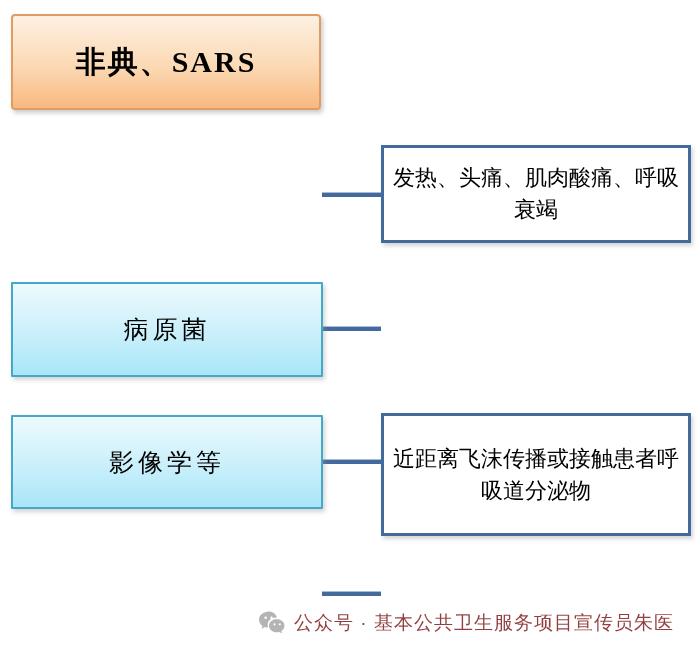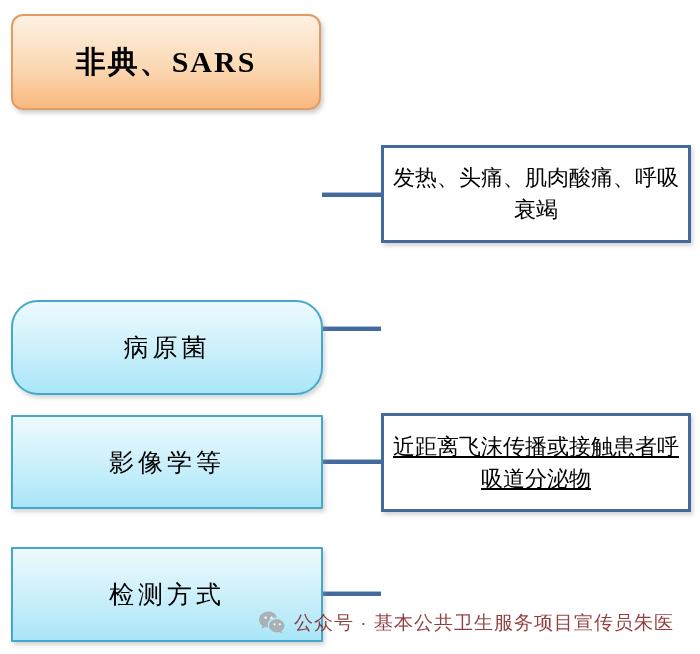--- a/index.html
+++ b/index.html
@@ -13,21 +13,21 @@
     width: 700px;
     height: 654px;
     background: #ffffff;
     overflow: hidden;
   }
   .title-box {
     position: absolute;
     left: 11px; top: 14px;
     width: 306px; height: 92px;
     border: 2px solid #df9d64;
-    border-radius: 12px;
+    border-radius: 4px;
     background: linear-gradient(180deg, #fdf0e2 0%, #fbd9b4 55%, #f8b87e 100%);
     box-shadow: 2px 3px 4px rgba(140,140,140,0.45);
     display: flex; align-items: center; justify-content: center;
     font-size: 30px; font-weight: bold; color: #000000;
     letter-spacing: 2px;
   }
   .cat-box {
     position: absolute;
     left: 11px;
     width: 308px;
@@ -55,26 +55,26 @@
   .connector {
     position: absolute;
     left: 322px;
     width: 59px;
     height: 4px;
     background: #44699d;
     border-top: 1px solid #a9bcd8;
   }
   
   .cat-r0 { top: 147px; height: 91px; }
-  .cat-r1 { top: 300px; height: 91px; border-radius: 27px; }
+  .cat-r1 { top: 282px; height: 91px; }
   .cat-r2 { top: 415px; height: 90px; }
   .cat-r3 { top: 547px; height: 91px; }
   .desc-r0 { top: 145px; height: 98px; }
   .desc-r1 { top: 281px; height: 97px; }
-  .desc-r2 { top: 413px; height: 99px; text-decoration: underline; }
+  .desc-r2 { top: 413px; height: 123px; }
   .desc-r3 { top: 543px; height: 98px; }
   .conn-r0 { top: 192px; }
   .conn-r1 { top: 326px; }
   .conn-r2 { top: 459px; }
   .conn-r3 { top: 591px; }
 
   .watermark {
     position: absolute;
     left: 258px; top: 610px;
     display: flex;
@@ -111,23 +111,20 @@
 
   <div class="connector conn-r2"></div>
   <div class="cat-box cat-r2">
     <span>影像学等</span>
   </div>
   <div class="desc-box desc-r2">
     <span>近距离飞沫传播或接触患者呼吸道分泌物</span>
   </div>
 
   <div class="connector conn-r3"></div>
-  <div class="cat-box cat-r3">
-    <span>检测方式</span>
-  </div>
 
   <div class="watermark">
     <svg class="wechat-icon" viewBox="0 0 36 30" xmlns="http://www.w3.org/2000/svg">
       <g fill="#a8a8a8">
         <path d="M13.2 1.2 C6.4 1.2 1.2 5.6 1.2 11.0 c0 3.0 1.6 5.6 4.1 7.4 l-1.0 3.4 3.8-2.0 c1.0 0.3 2.0 0.5 3.1 0.5 0.3 0 0.7 0 1.0-0.1 -0.4-1.0-0.6-2.0-0.6-3.1 0-4.8 4.4-8.6 10.0-8.6 0.4 0 0.8 0 1.2 0.1 C21.6 4.2 17.8 1.2 13.2 1.2 Z"></path>
         <path d="M23.0 10.2 c-5.4 0-9.8 3.6-9.8 8.0 0 4.4 4.4 8.0 9.8 8.0 0.9 0 1.8-0.1 2.6-0.3 l3.4 1.8 -0.9-3.0 c2.2-1.5 3.7-3.8 3.7-6.5 0-4.4-4.4-8.0-9.8-8.0 Z"></path>
       </g>
       <circle cx="9.2" cy="8.6" r="1.5" fill="#ffffff"></circle>
       <circle cx="16.2" cy="8.6" r="1.5" fill="#ffffff"></circle>
       <circle cx="19.8" cy="16.6" r="1.3" fill="#ffffff"></circle>

